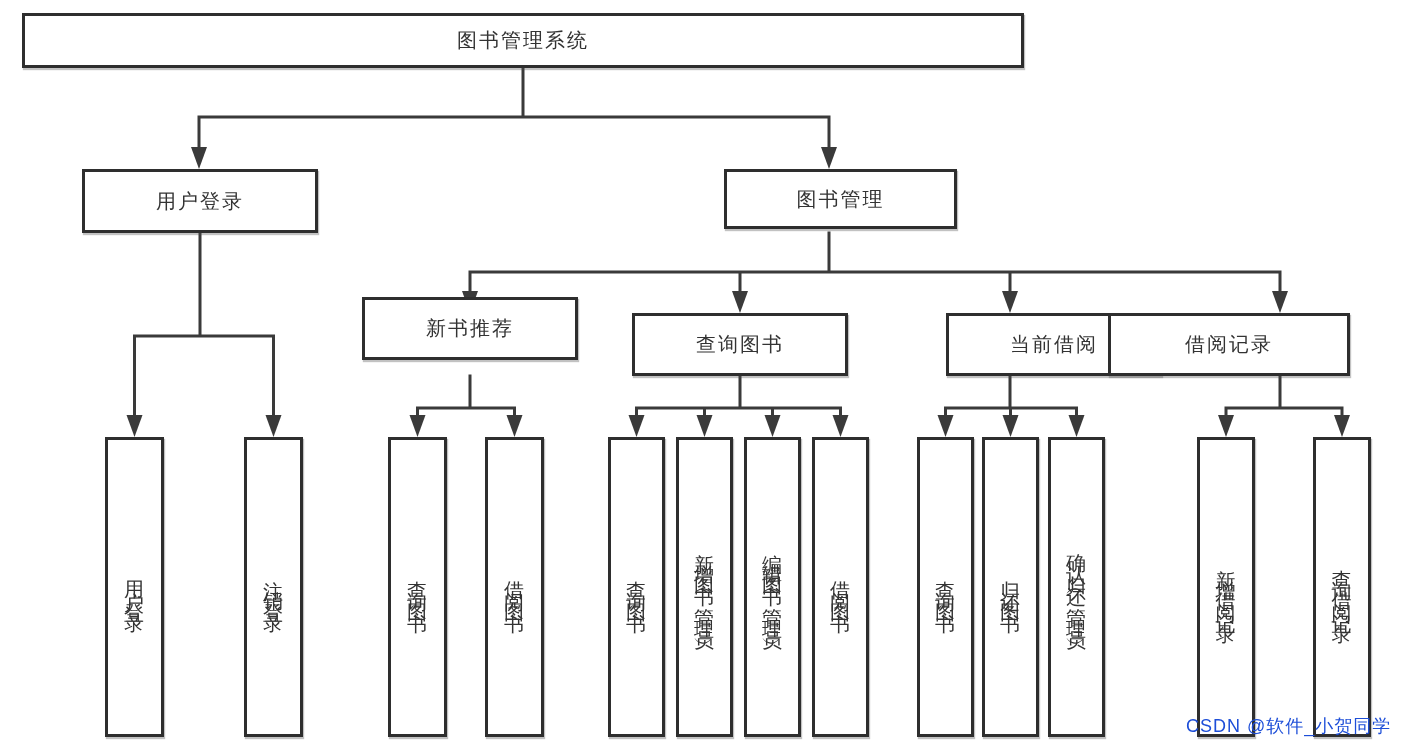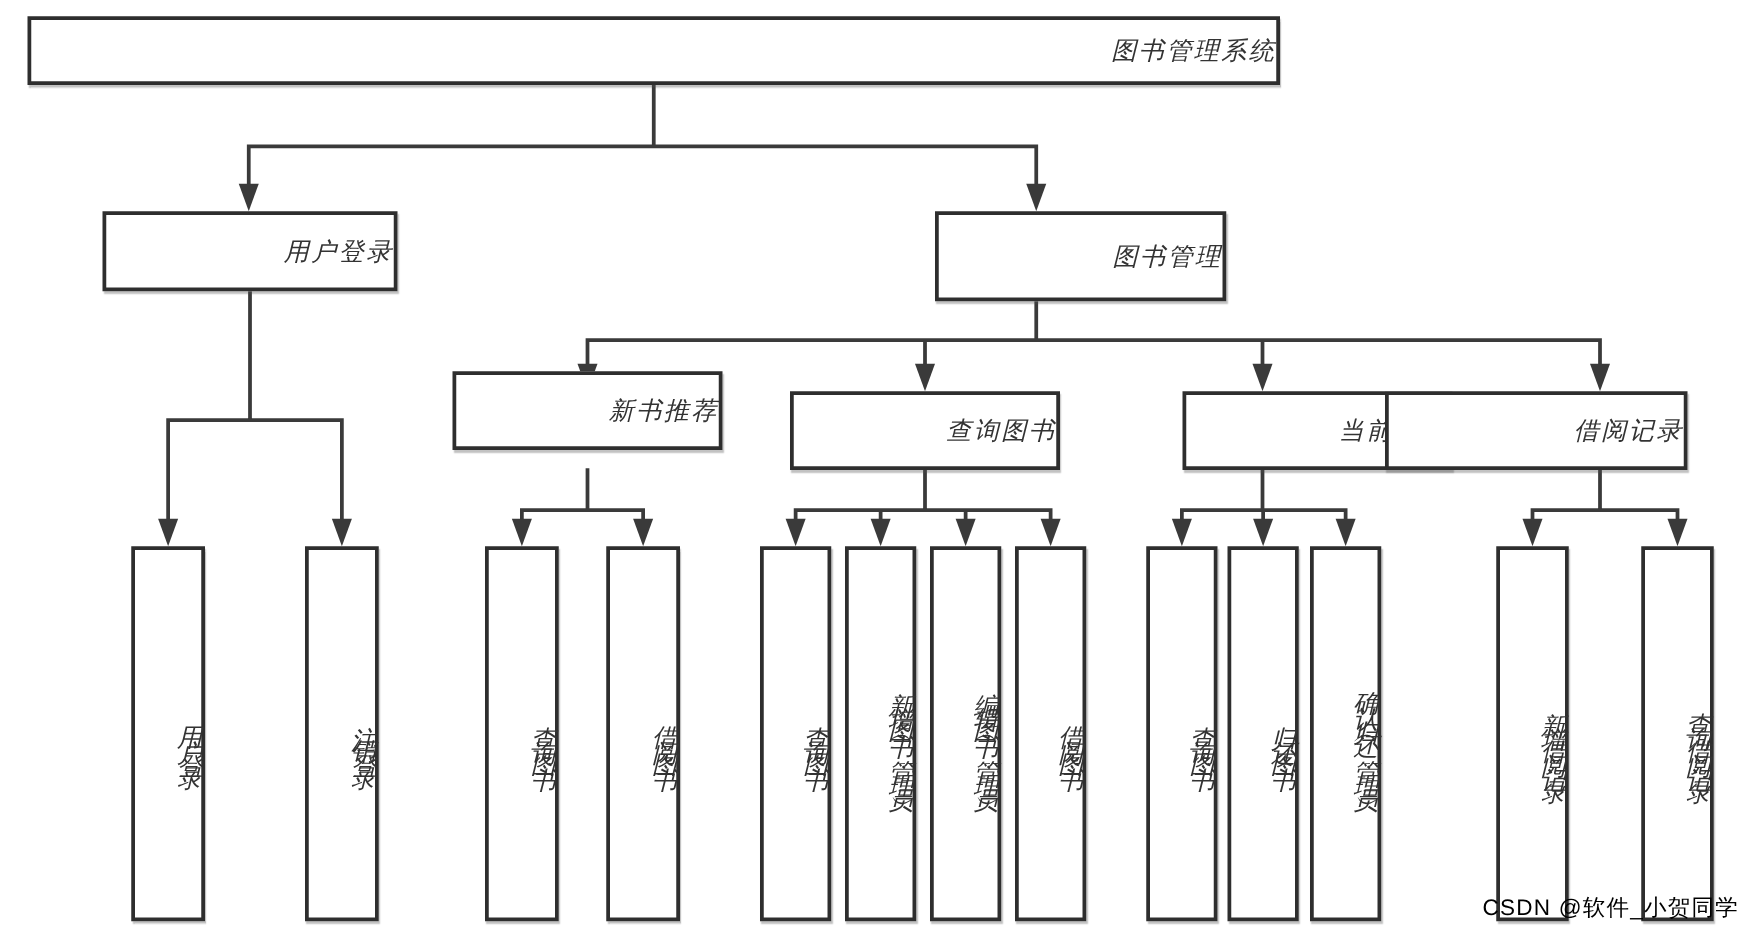--- a/index.html
+++ b/index.html
@@ -10,39 +10,38 @@
     font-family:"Liberation Sans", sans-serif;
     overflow:hidden;
   }
   .wires{position:absolute;left:0;top:0;z-index:0;}
   .box{
     position:absolute;
     box-sizing:border-box;
     background:#ffffff;
     border:3px solid #2e2e2e;
     box-shadow:1px 2px 1px rgba(80,80,80,.35);
-    display:flex;align-items:center;justify-content:flex-end;
+    display:flex;align-items:center;justify-content:center;
     color:#333333;
     font-size:20px;
     z-index:1;
-    font-style:italic;
   }
   .box.h span{white-space:nowrap;letter-spacing:2px;}
   .box.v span{
     writing-mode:vertical-rl;
     text-orientation:mixed;
     letter-spacing:11px;
     line-height:1;
     white-space:nowrap;
   }
   .watermark{
     position:absolute;
     left:1186px;top:714px;
     font-size:18px;
-    color:#000000;
+    color:#1d4ed8;
     letter-spacing:1px;
     z-index:2;
     white-space:nowrap;
   }
 </style>
 </head>
 <body>
 
 <div class="canvas">
 
@@ -79,21 +78,21 @@
     </g>
   </svg>
 
   <div class="box h" style="left:22px;top:13px;width:1002px;height:55px">
     <span>图书管理系统</span>
   </div>
 
   <div class="box h" style="left:82px;top:169px;width:236px;height:64px">
     <span>用户登录</span>
   </div>
-  <div class="box h" style="left:748px;top:169px;width:233px;height:72px">
+  <div class="box h" style="left:724px;top:169px;width:233px;height:60px">
     <span>图书管理</span>
   </div>
 
   <div class="box h" style="left:362px;top:297px;width:216px;height:63px">
     <span>新书推荐</span>
   </div>
   <div class="box h" style="left:632px;top:313px;width:216px;height:63px">
     <span>查询图书</span>
   </div>
   <div class="box h" style="left:946px;top:313px;width:216px;height:63px">

